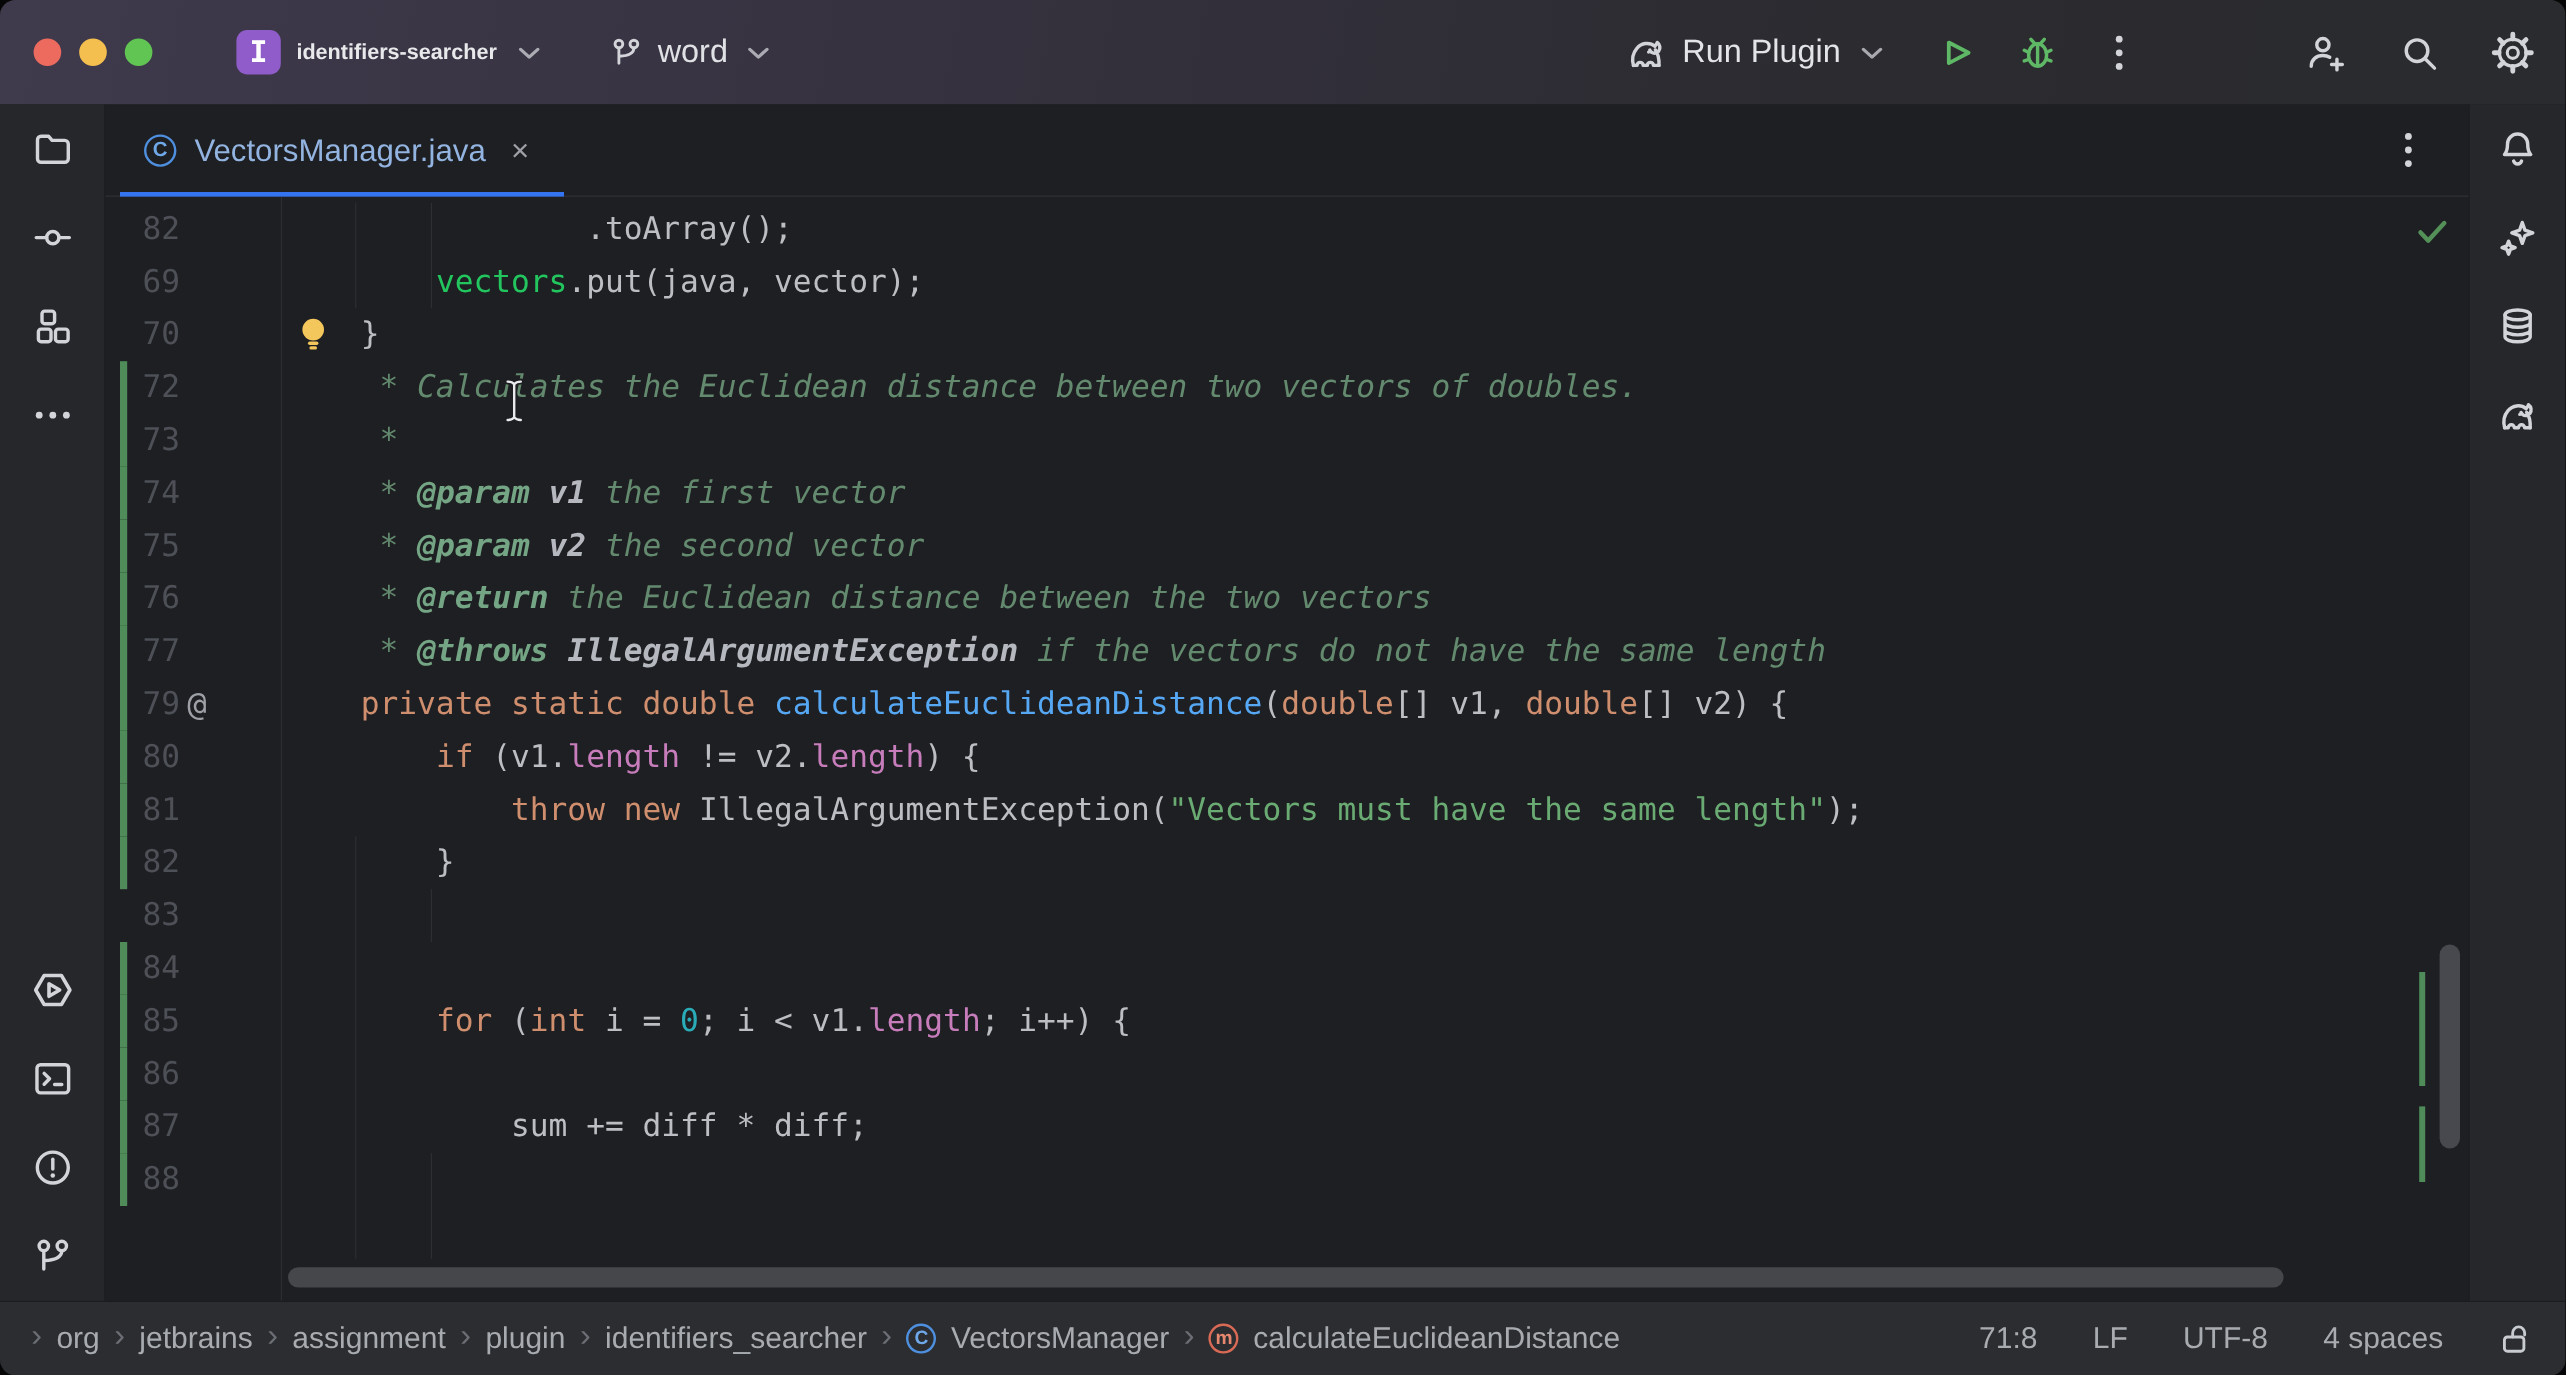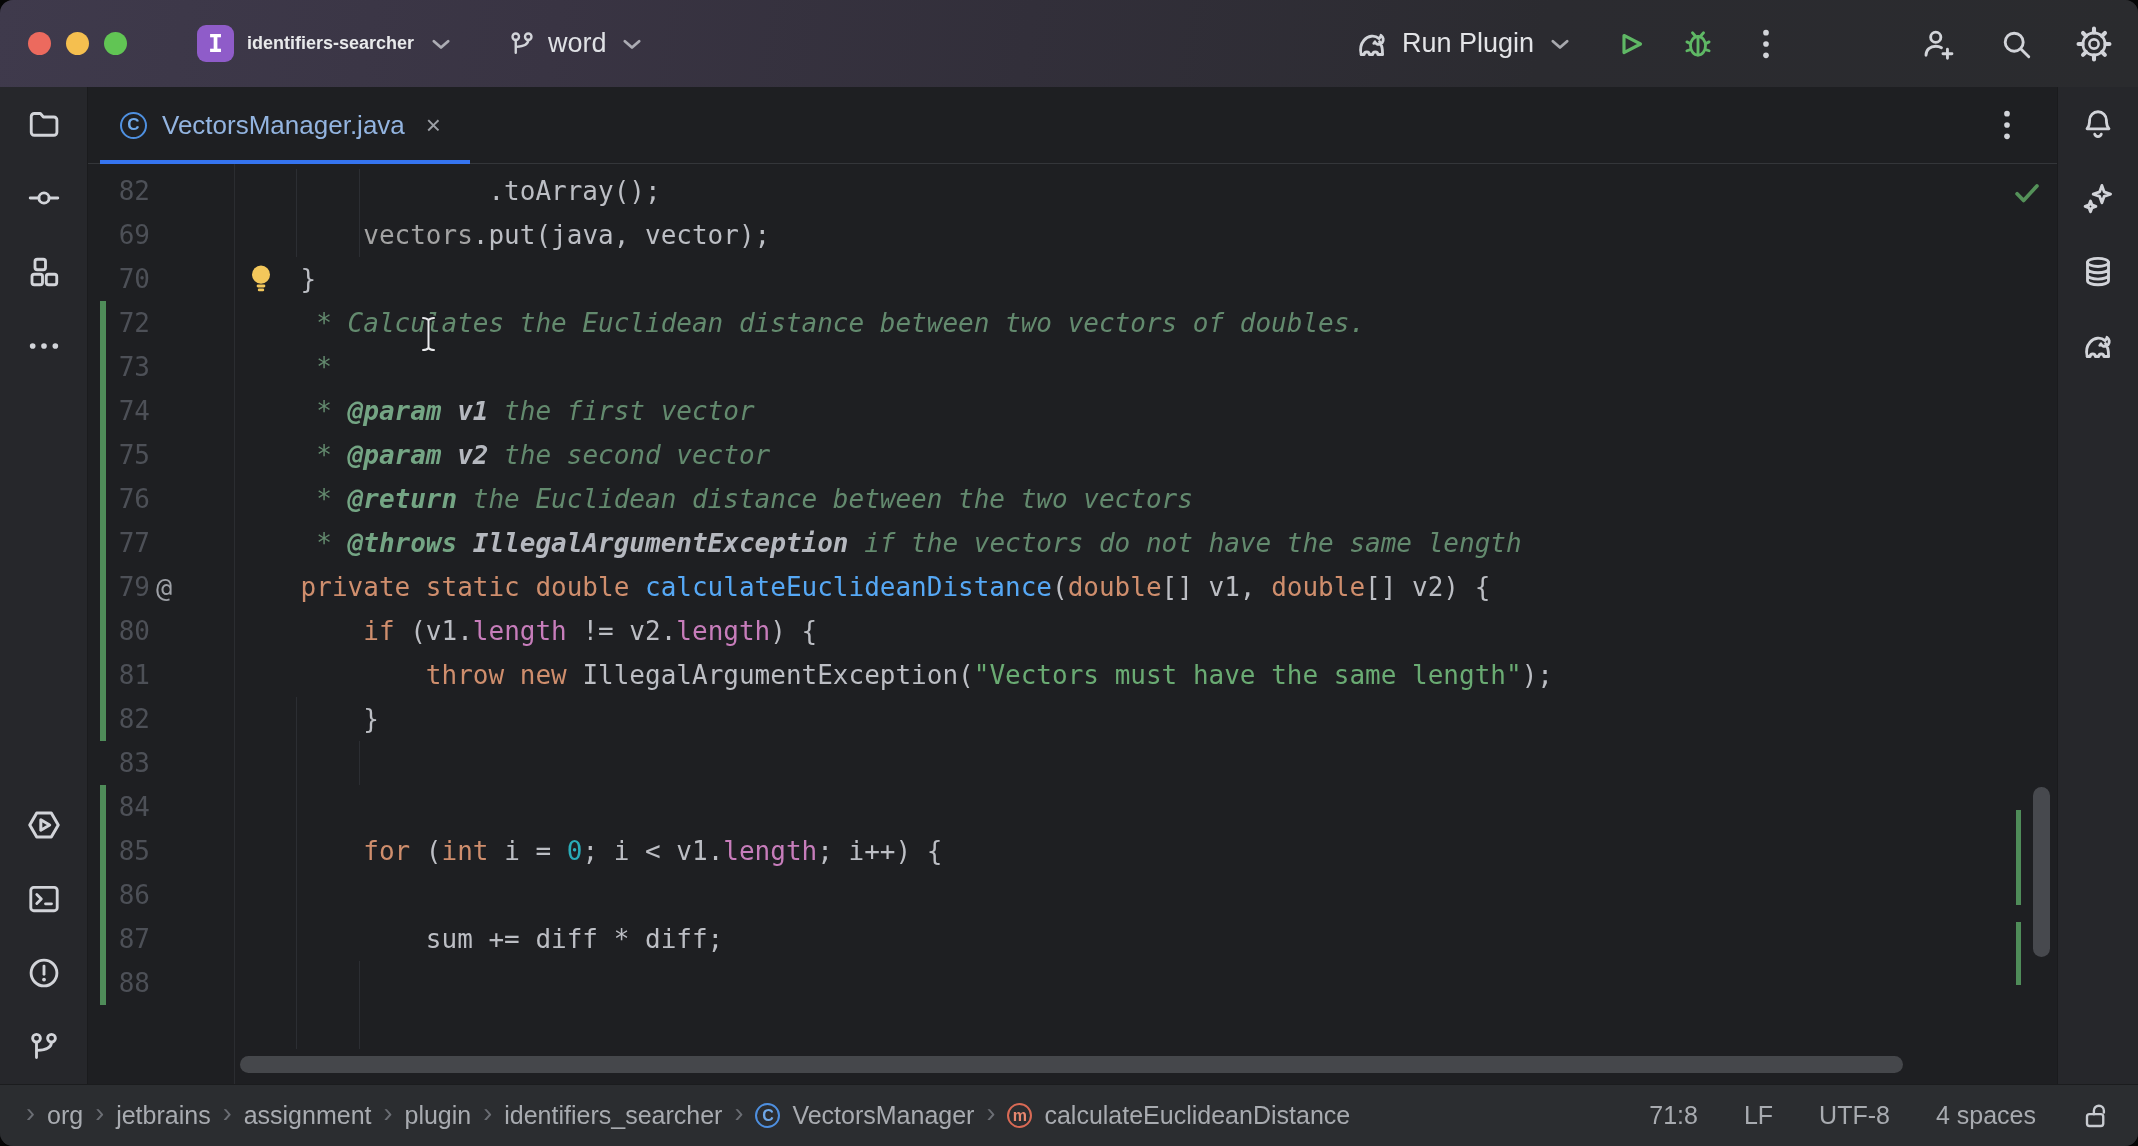--- a/index.html
+++ b/index.html
@@ -290,21 +290,21 @@
             <div class="row">
               <div class="gutter">
                 <span class="num">82</span>
               </div>
               <pre class="code"><span style="color: rgb(188, 190, 196);">                .toArray();</span></pre>
             </div>
             <div class="row">
               <div class="gutter">
                 <span class="num">69</span>
               </div>
-              <pre class="code"><span style="color: rgb(188, 190, 196);">        </span><span style="color: #a3a3a3;">vectors</span><span style="color: rgb(188, 190, 196);">.put(java, vector);</span></pre>
+              <pre class="code"><span style="color: rgb(188, 190, 196);">        </span><span style="color: #22c55e;">vectors</span><span style="color: rgb(188, 190, 196);">.put(java, vector);</span></pre>
             </div>
             <div class="row">
               <div class="gutter">
                 <span class="num">70</span>
               </div>
               <span class="icon bulb">
                 <svg width="30" height="32" viewBox="0 0 20 22">
                   <circle cx="10" cy="8" r="6.2" fill="#f3c75b"></circle>
                   <rect x="7" y="14.8" width="6" height="2" rx="1" fill="#f3c75b"></rect>
                   <rect x="7.8" y="17.6" width="4.4" height="1.8" rx="0.9" fill="#f3c75b"></rect>

